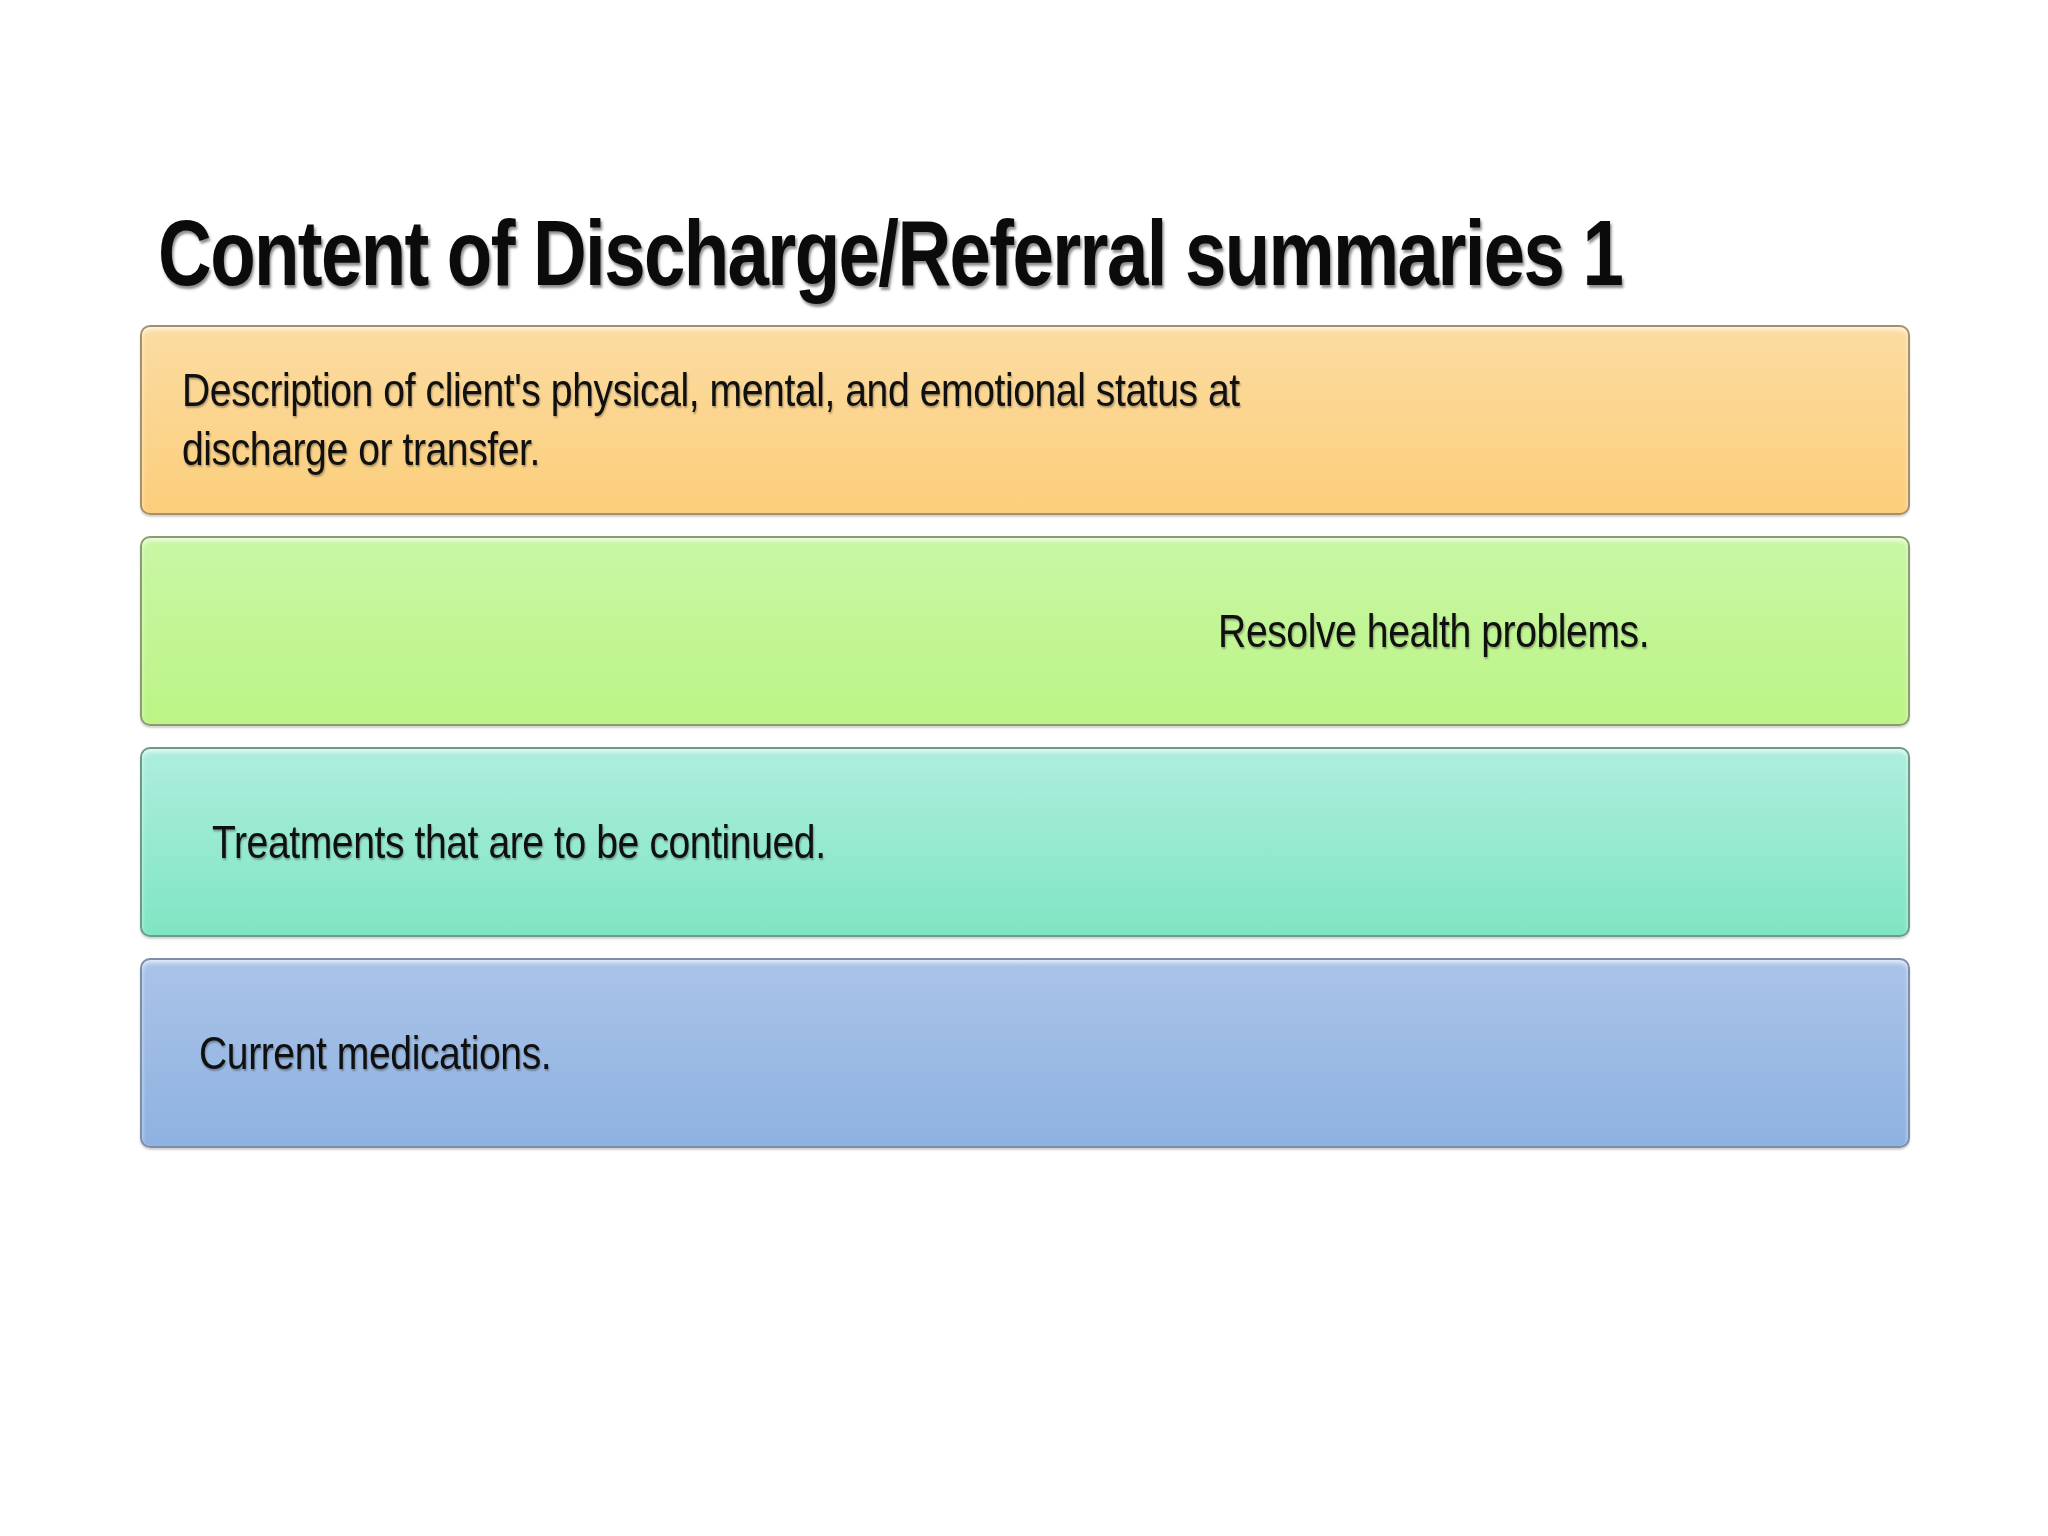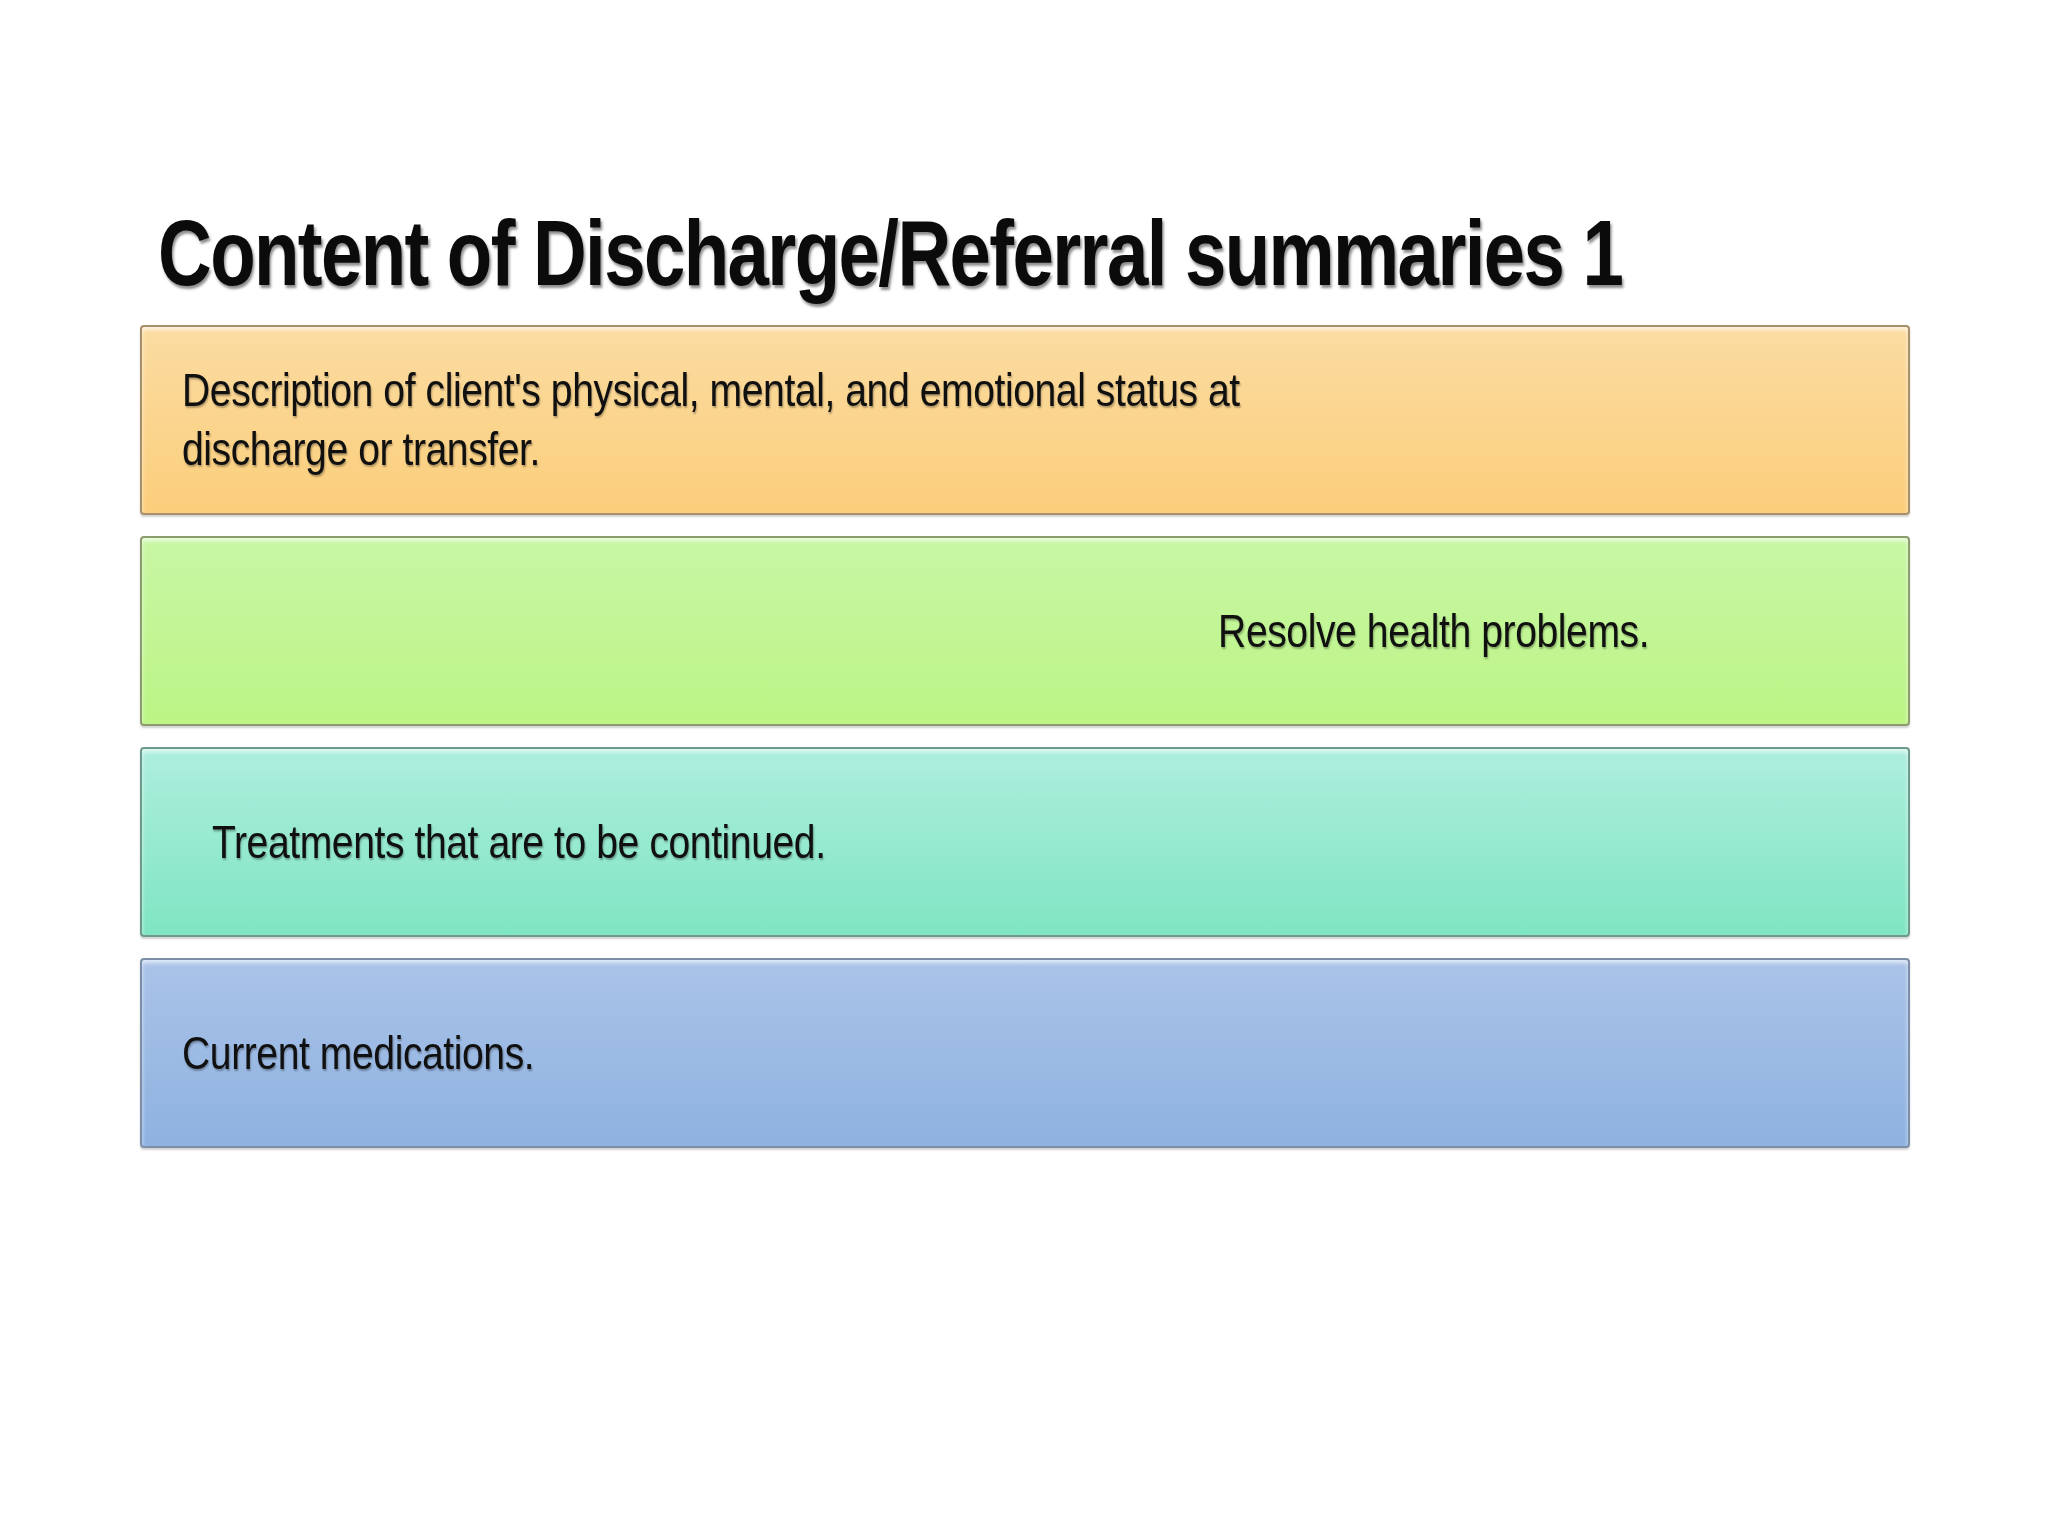--- a/index.html
+++ b/index.html
@@ -36,21 +36,21 @@
     left: 140px;
     top: 325px;
     width: 1770px;
     display: flex;
     flex-direction: column;
     gap: 21px;
   }
   .box {
     position: relative;
     height: 190px;
-    border-radius: 4px;
+    border-radius: 10px;
     border: 2px solid #999;
     box-sizing: border-box;
     box-shadow: inset 0 3px 4px rgba(255,255,255,0.65),
                 0 2px 2px rgba(0,0,0,0.18);
     display: flex;
     align-items: center;
   }
   .box-text {
     margin: 0;
     padding: 0;
@@ -83,18 +83,18 @@
 
     <div class="box" style="background: linear-gradient(rgb(200, 247, 165), rgb(188, 244, 133)); border-color: rgb(140, 156, 110); text-align: right;">
       <p class="box-text">Resolve health problems.</p>
     </div>
 
 
     <div class="box" style="background: linear-gradient(rgb(174, 238, 221), rgb(127, 229, 195)); border-color: rgb(110, 153, 141); padding-left: 30px;">
       <p class="box-text">Treatments that are to be continued.</p>
     </div>
 
-    <div class="box" style="background: linear-gradient(rgb(170, 195, 232), rgb(142, 178, 224)); border-color: rgb(125, 143, 168);">
+    <div class="box" style="background: linear-gradient(rgb(170, 195, 232), rgb(142, 178, 224)); border-color: rgb(125, 143, 168); padding-left: 17px;">
       <p class="box-text">Current medications.</p>
     </div>
 
   </div>
 </div>
 
 </body></html>

